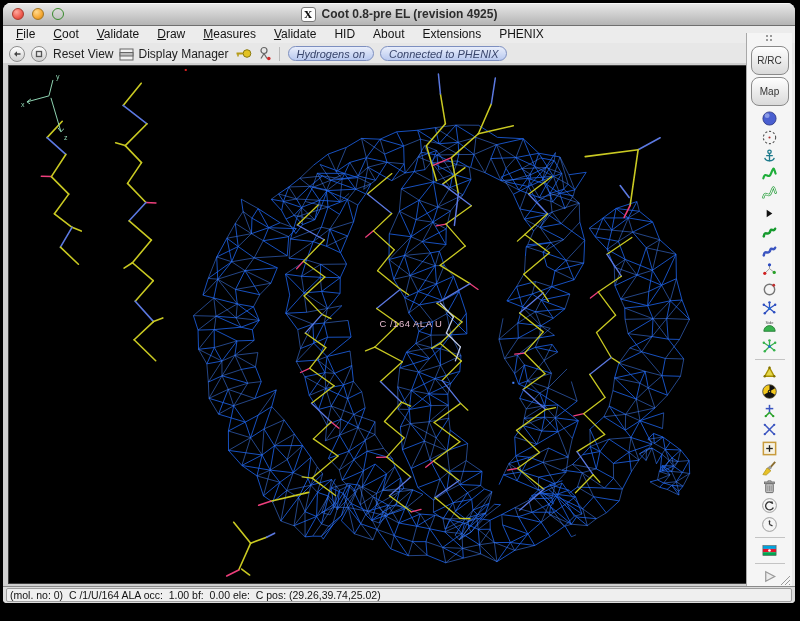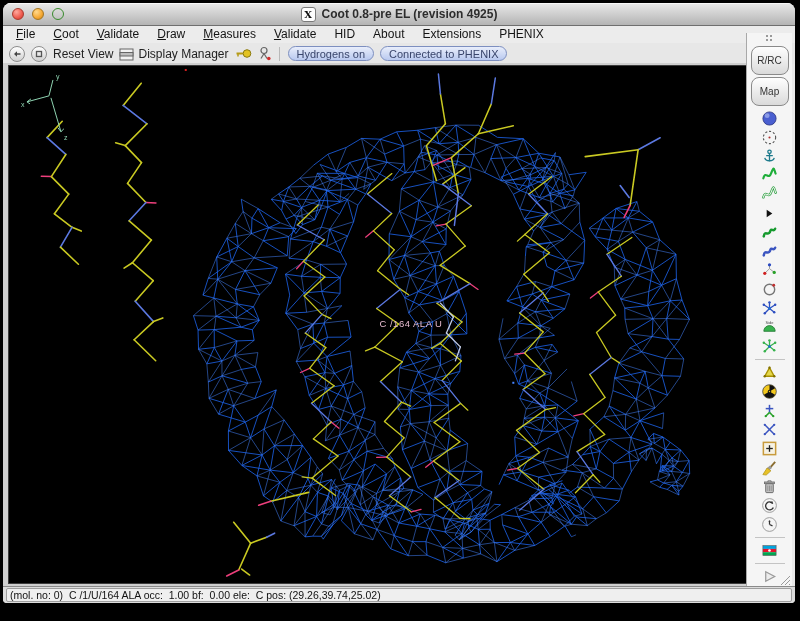--- a/index.html
+++ b/index.html
@@ -27,21 +27,21 @@
   .menu-item.mn::first-letter{text-decoration:underline;}
   
   .toolbar{height:21px;background:#e7e7e7;display:flex;align-items:center;padding-left:6px;
            gap:6px;font-size:12px;color:#222;}
   .roundbtn{width:16px;height:16px;border-radius:50%;background:linear-gradient(#ffffff,#d0d0d0);
             border:1px solid #8d8d8d;display:flex;align-items:center;justify-content:center;box-sizing:border-box;}
   .tlabel{cursor:default;}
   .tsep{width:1px;height:14px;background:#b9b9b9;margin:0 2px;}
   .aqua-pill{height:15px;padding:0 8px;border-radius:9px;background:linear-gradient(#e9eefb,#b9c9ef);
              border:1px solid #7d8fc0;color:#39456b;font-size:11px;display:flex;align-items:center;
-             box-sizing:border-box;white-space:nowrap;}
+             box-sizing:border-box;white-space:nowrap;font-style:italic;}
   
   .canvas-wrap{position:absolute;left:0;right:46px;top:60px;bottom:17px;background:#cfcfcf;
                padding:2px 1px 2px 5px;box-sizing:border-box;}
   .canvas{width:100%;height:100%;background:#000;border:1px solid #3c3c3c;box-sizing:border-box;position:relative;}
   .canvas svg{display:block;width:100%;height:100%;}
   
   .right-panel{position:absolute;top:30px;right:3px;width:46px;bottom:17px;background:#f5f5f5;
                border-left:1px solid #a8a8a8;display:flex;flex-direction:column;align-items:center;
                padding-top:1px;box-sizing:border-box;}
   .panel-grip{width:9px;height:9px;margin-bottom:1px;

